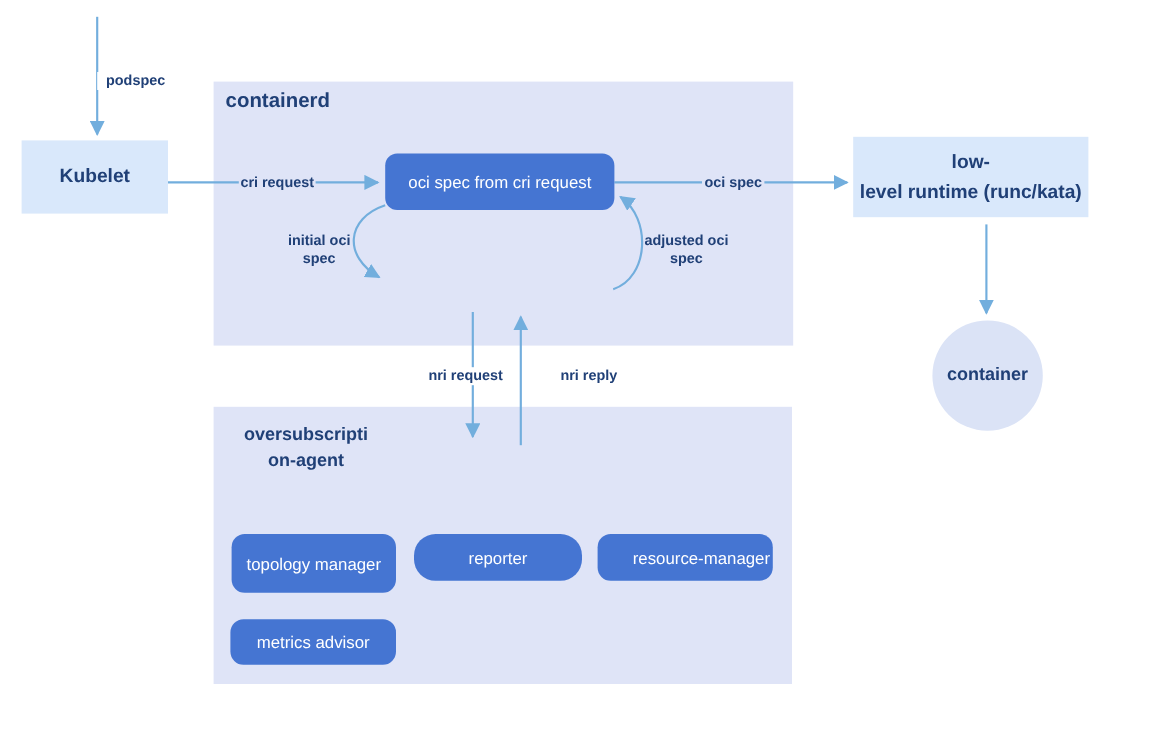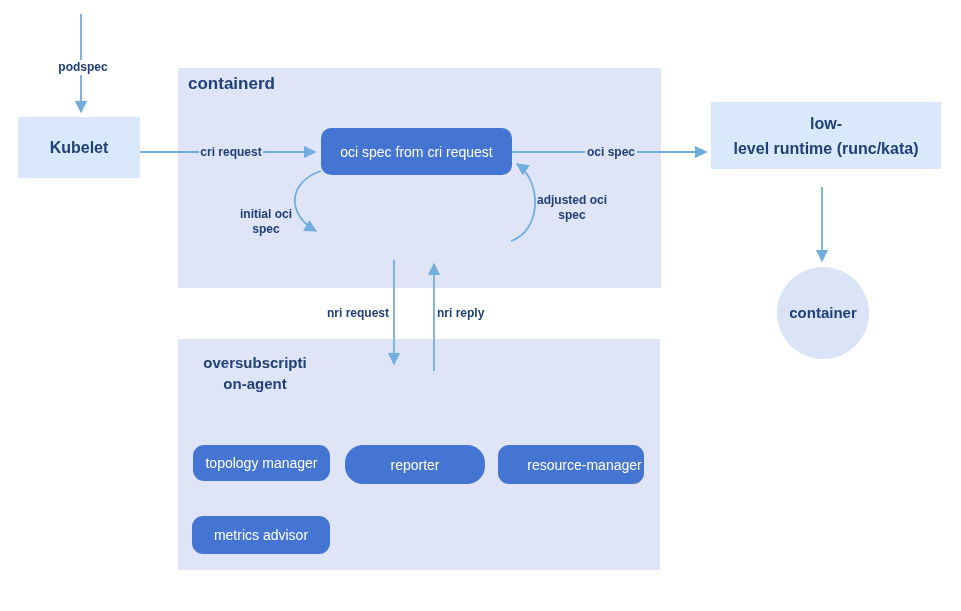--- a/index.html
+++ b/index.html
@@ -39,21 +39,21 @@
     background:var(--c-blue);color:var(--c-box-text);
     font-weight:normal;font-size:14px;border-radius:11px;
   }
   .node.circle{
     background:var(--c-circle);border-radius:50%;
   }
   .edge-label{
     position:absolute;color:var(--c-navy);font-weight:bold;font-size:12px;
     line-height:15px;text-align:center;white-space:pre-line;
   }
-  .bg-white{background:var(--c-canvas);}
+  .bg-white{background:var(--c-canvas);margin-left:30px;}
   .bg-region{background:var(--c-region);text-align:center;}
   svg.connectors{position:absolute;left:0;top:0;width:961px;height:611px;pointer-events:none;}
   svg.connectors path.edge{stroke:var(--c-arrow);stroke-width:1.8;fill:none;}
   svg.connectors .ah{fill:var(--c-arrow);}
 </style>
 </head>
 <body>
 
 <div class="canvas">
 
@@ -78,41 +78,41 @@
 
   <div class="region-title" style="left:188px;top:74px;">containerd</div>
   <div class="region-title agent-title" style="left:186px;top:352px;width:138px;">oversubscripti
 on-agent</div>
 
   <div class="node light" style="left:18px;top:117px;width:122px;height:61px;font-size:16px;">Kubelet</div>
 
   <div class="node blue" style="left:321px;top:128px;width:191px;height:47px;border-radius:10px;">oci spec from cri request</div>
 
 
-  <div class="node light" style="left:711px;top:102px;width:230px;height:67px;font-size:16px;line-height:25px;">low-
+  <div class="node light" style="left:711px;top:114px;width:196px;height:67px;font-size:16px;line-height:25px;">low-
 level runtime (runc/kata)</div>
 
   <div class="node circle" style="left:777px;top:267px;width:92px;height:92px;font-size:15px;">container</div>
 
 
-  <div class="node blue" style="left:193px;top:445px;width:137px;height:36px;">topology manager</div>
+  <div class="node blue" style="left:193px;top:445px;width:137px;height:49px;">topology manager</div>
 
   <div class="node blue" style="left:345px;top:445px;width:140px;height:39px;border-radius:18px;">reporter</div>
 
   <div class="node blue" style="left:498px;top:445px;width:146px;height:39px;padding-left:27px;">resource-manager</div>
 
   <div class="node blue" style="left:192px;top:516px;width:138px;height:38px;">metrics advisor</div>
 
   <div class="edge-label bg-white" style="left:51px;top:60px;width:64px;">podspec</div>
 
   <div class="edge-label bg-region" style="left:199px;top:145px;width:64px;">cri request</div>
 
   <div class="edge-label bg-region" style="left:585px;top:145px;width:52px;">oci spec</div>
 
-  <div class="edge-label" style="left:230px;top:207px;width:72px;">initial oci
+  <div class="edge-label" style="left:230px;top:193px;width:72px;">initial oci
 spec</div>
 
   <div class="edge-label" style="left:529px;top:193px;width:86px;">adjusted oci
 spec</div>
 
   <div class="edge-label bg-white" style="left:322px;top:306px;width:67px;text-align:right;">nri request</div>
 
   <div class="edge-label bg-white" style="left:437px;top:306px;width:52px;text-align:left;">nri reply</div>
 
 </div>

